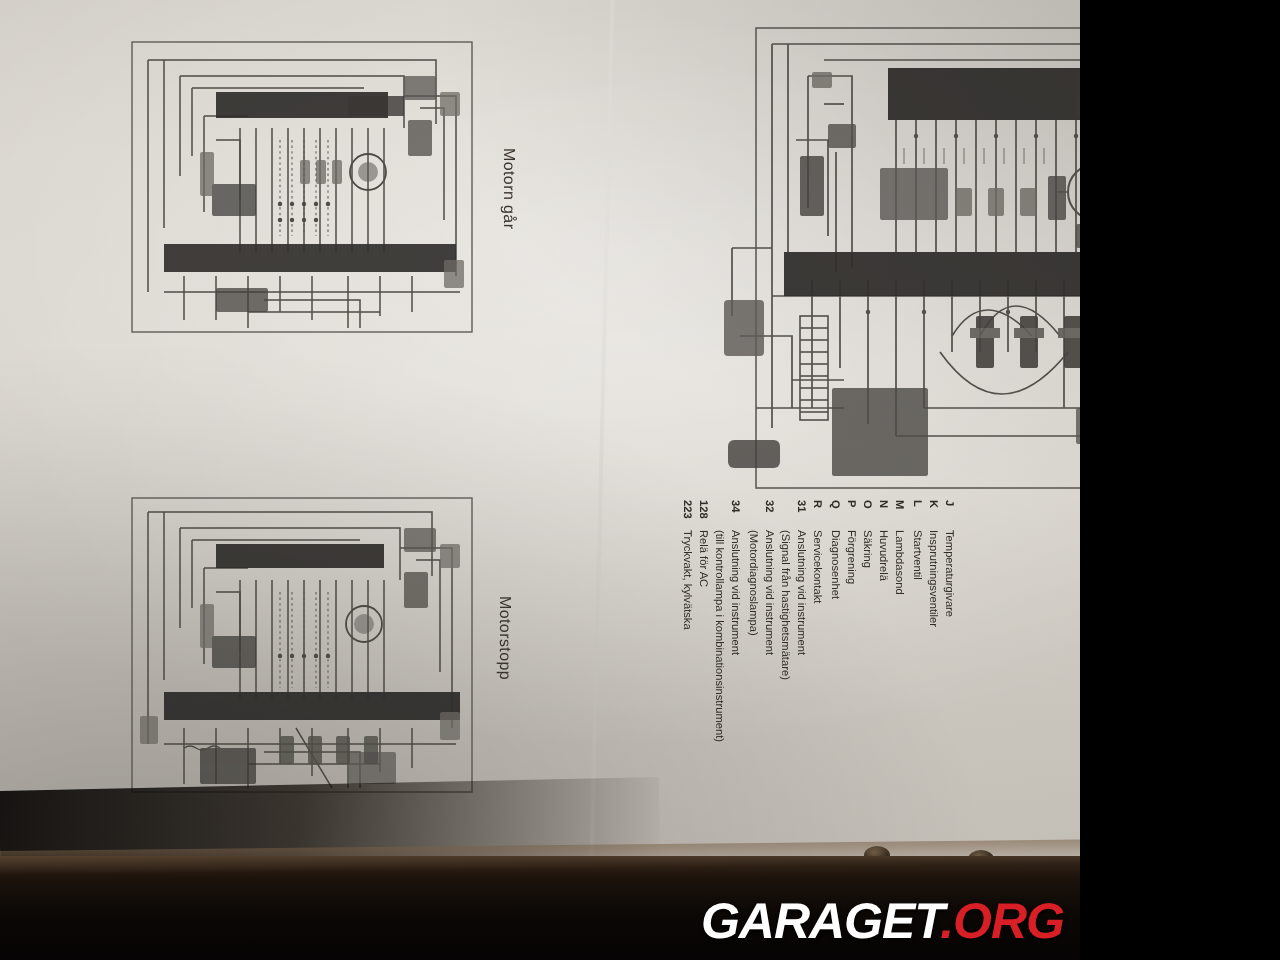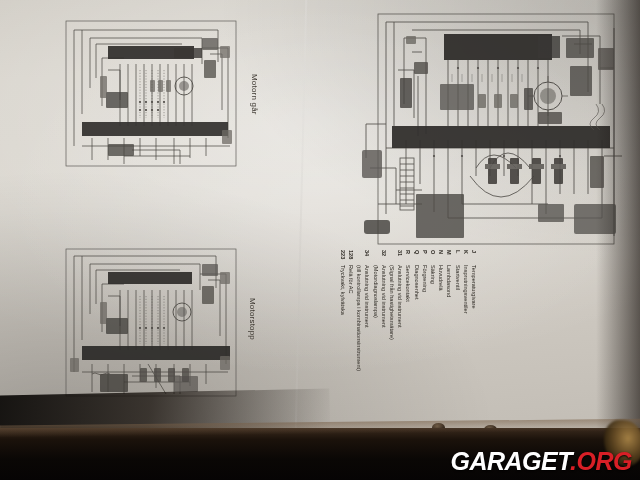--- a/index.html
+++ b/index.html
@@ -1,18 +1,18 @@
 <!DOCTYPE html>
 <html><head>
 <meta charset="utf-8">
 <style>
   html,body{margin:0;padding:0;background:#000;}
   body{width:640px;height:480px;overflow:hidden;font-family:"Liberation Sans",sans-serif;}
 
-  #stage{position:relative;width:640px;height:480px;overflow:hidden;background:#0b0908;text-decoration:underline;}
+  #stage{position:relative;width:540px;height:480px;overflow:hidden;background:#0b0908;text-decoration:underline;}
 
   
   #paper{
     position:absolute;left:-8px;top:-10px;width:660px;height:446px;
     background:
       radial-gradient(ellipse 120% 90% at 48% 30%, rgba(255,255,255,0.40) 0%, rgba(255,255,255,0.0) 62%),
       linear-gradient(176deg,#cfcbc3 0%,#d6d2ca 18%,#d8d4cc 45%,#cdc8c0 72%,#c2bdb5 100%);
     transform:rotate(-0.45deg);
     box-shadow:0 2px 14px rgba(0,0,0,.55);
   }

